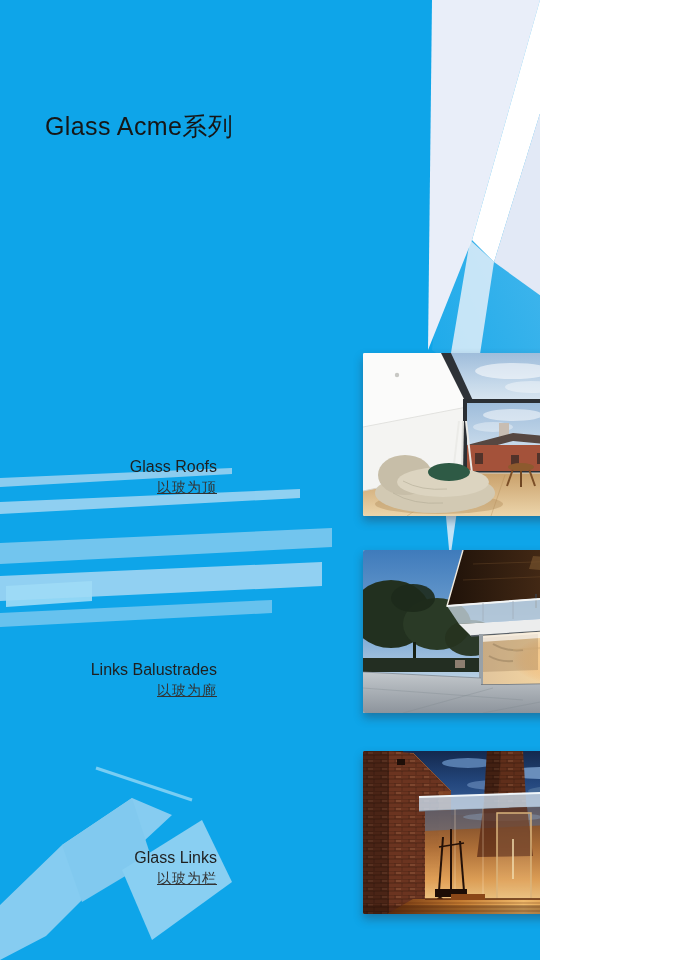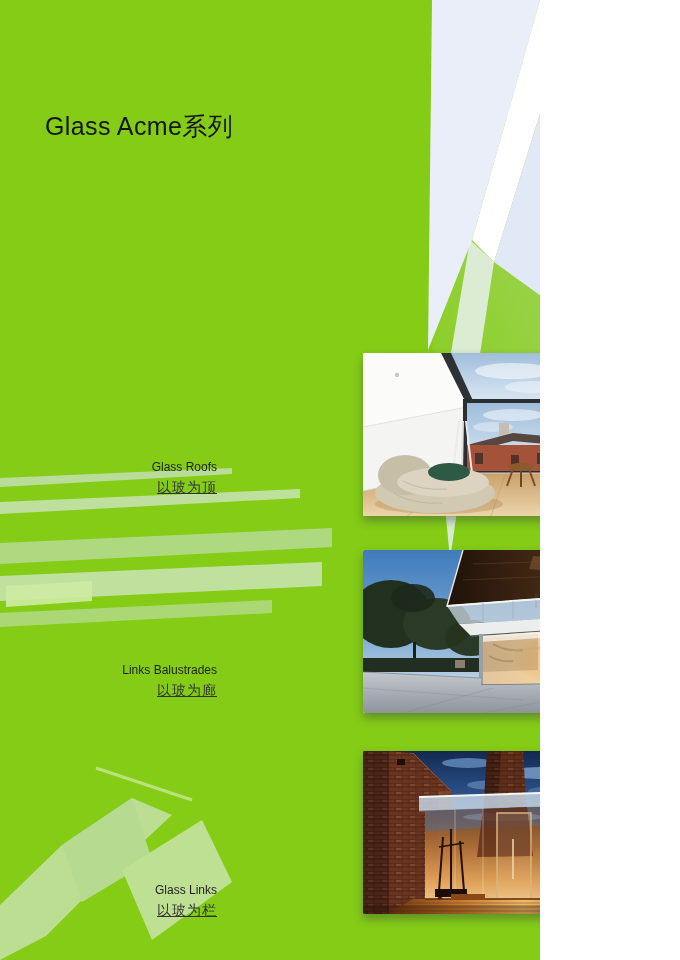--- a/index.html
+++ b/index.html
@@ -1,34 +1,34 @@
 <!DOCTYPE html>
 <html><head>
 <meta charset="utf-8">
 <style>
   html,body{margin:0;padding:0;background:#ffffff;}
   .page{
     position:relative;width:540px;height:960px;overflow:hidden;
-    background:#84cc16;font-family:"Liberation Sans",sans-serif;
+    background:#0ea5e9;font-family:"Liberation Sans",sans-serif;
   }
   .bg{position:absolute;left:0;top:0;width:680px;height:960px;}
   .title{
     position:absolute;left:45px;top:110px;margin:0;
     font-size:25px;font-weight:500;letter-spacing:.4px;color:#161616;
   }
   .caption{position:absolute;right:323px;text-align:right;white-space:nowrap;}
-  .caption .en{font-size:12px;line-height:20px;color:#1f1f1f;}
+  .caption .en{font-size:16px;line-height:20px;color:#1f1f1f;}
   .caption .zh{font-size:14px;line-height:20px;color:#333333;letter-spacing:1px;text-decoration:underline;}
   .photo{
     position:absolute;left:363px;width:293px;height:163px;
     border-radius:2px;overflow:hidden;background:#dddddd;
     box-shadow:0 5px 10px rgba(45,50,65,.40);
   }
   .photo svg{display:block;width:100%;height:100%;}
-  .cap1{top:457px}.cap2{top:660px}.cap3{top:880px}
+  .cap1{top:457px}.cap2{top:660px}.cap3{top:848px}
   .ph1{top:353px}.ph2{top:550px}.ph3{top:751px}
 </style>
 </head>
 <body>
 
 <div class="page">
 
   <svg class="bg" viewBox="0 0 680 960">
     <defs>
       <linearGradient id="bgfan" x1="1" y1="0" x2="0" y2="1">

